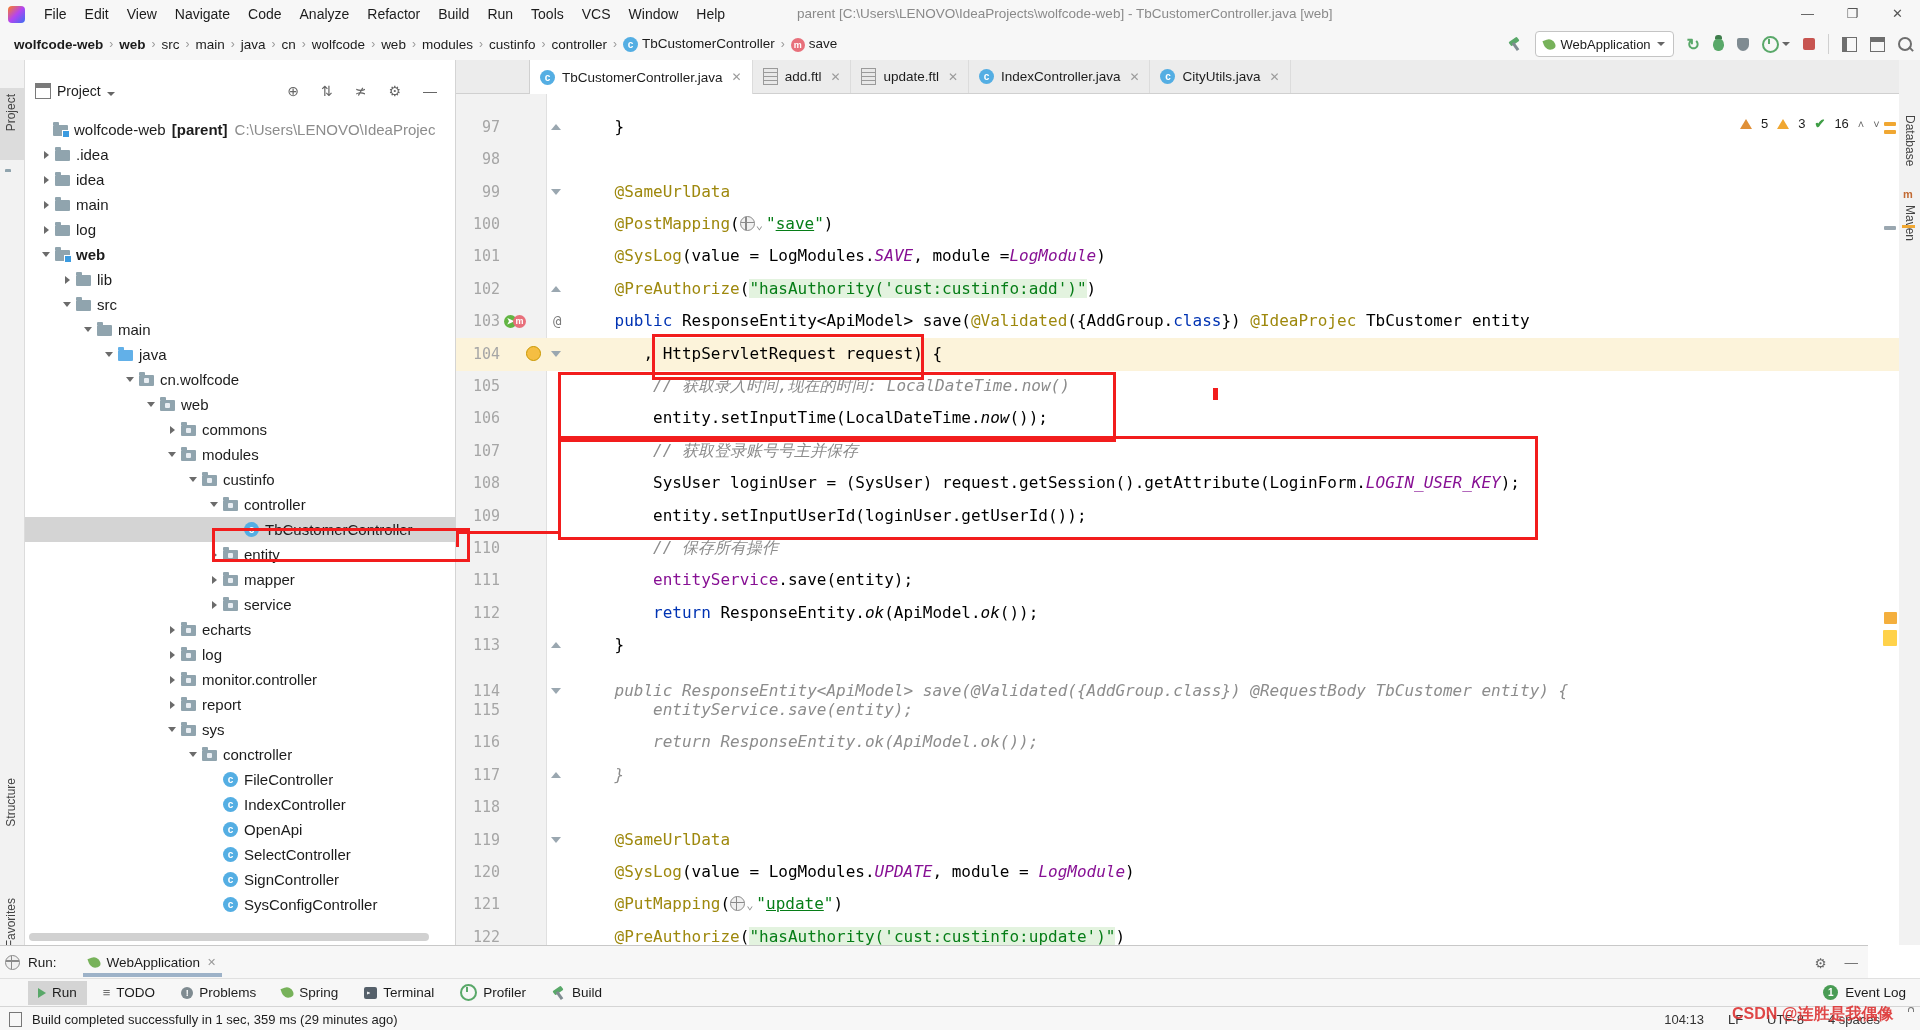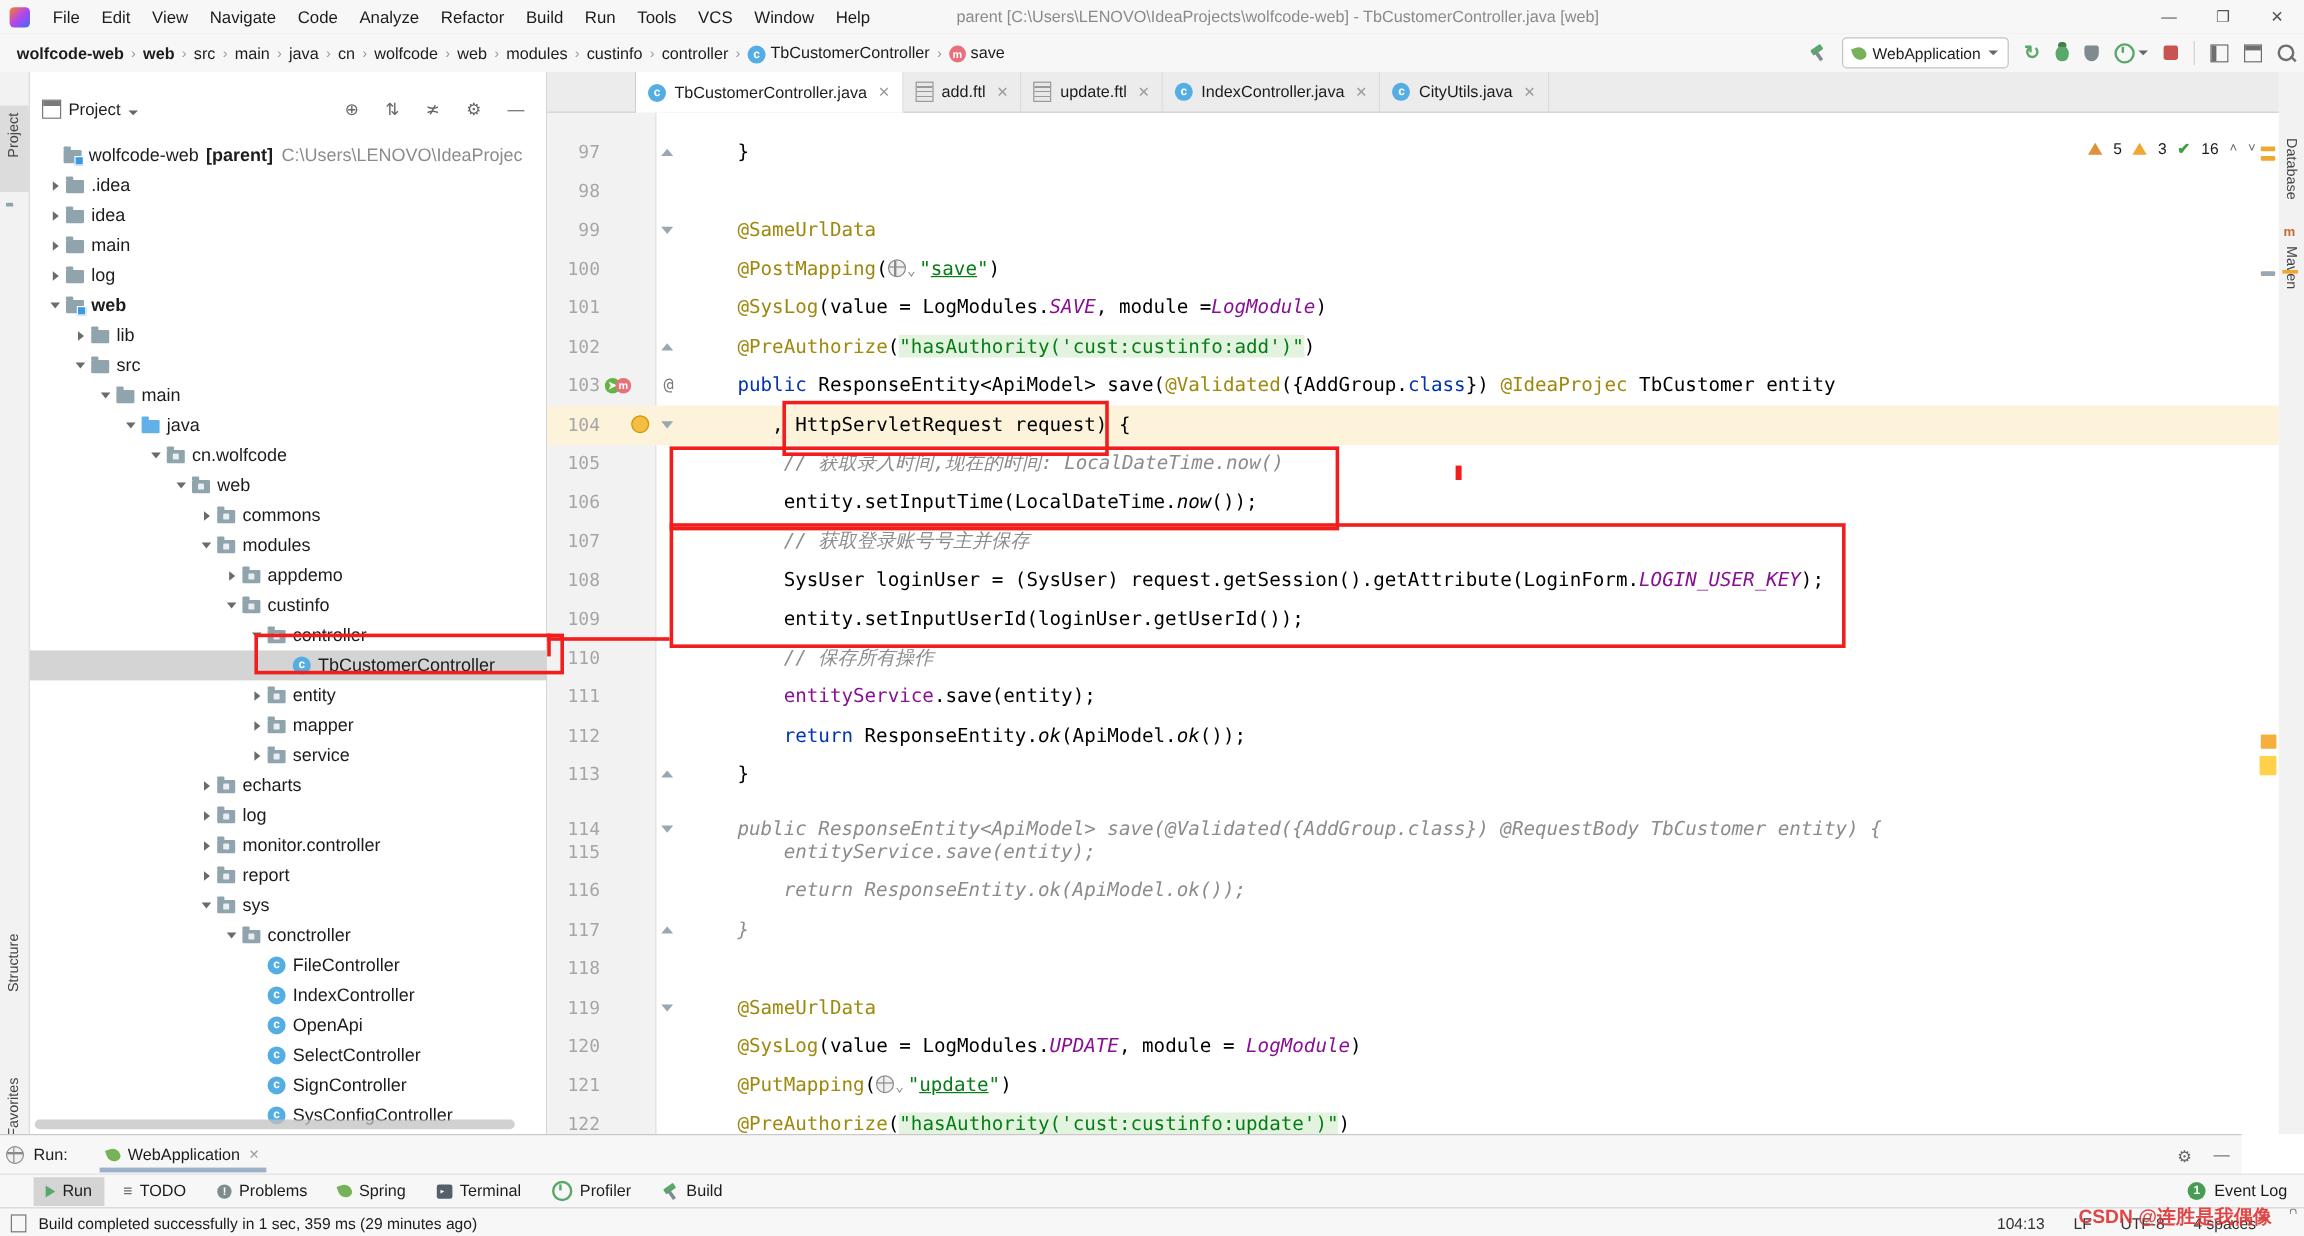--- a/index.html
+++ b/index.html
@@ -341,27 +341,20 @@
         </div>
         <div class="trow" style="padding-left: 138px;">
           <span class="chev">
             <span class="e"></span>
           </span>
           <span class="fold-ic pkg"></span>
           <span class="tlabel">modules</span>
         </div>
         <div class="trow" style="padding-left: 159px;">
           <span class="chev">
-            <span class="c"></span>
-          </span>
-          <span class="fold-ic pkg"></span>
-          <span class="tlabel">appdemo</span>
-        </div>
-        <div class="trow" style="padding-left: 159px;">
-          <span class="chev">
             <span class="e"></span>
           </span>
           <span class="fold-ic pkg"></span>
           <span class="tlabel">custinfo</span>
         </div>
         <div class="trow" style="padding-left: 180px;">
           <span class="chev">
             <span class="e"></span>
           </span>
           <span class="fold-ic pkg"></span>

